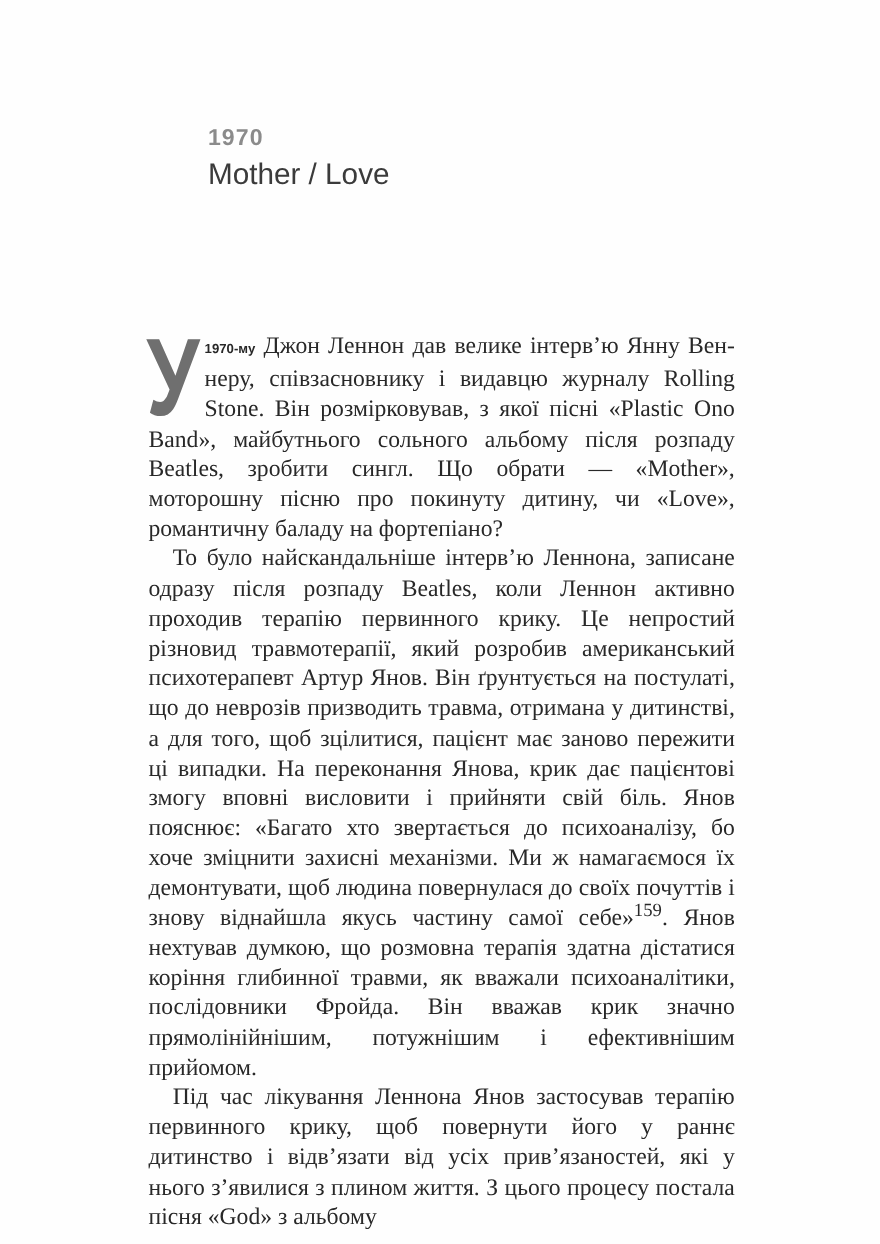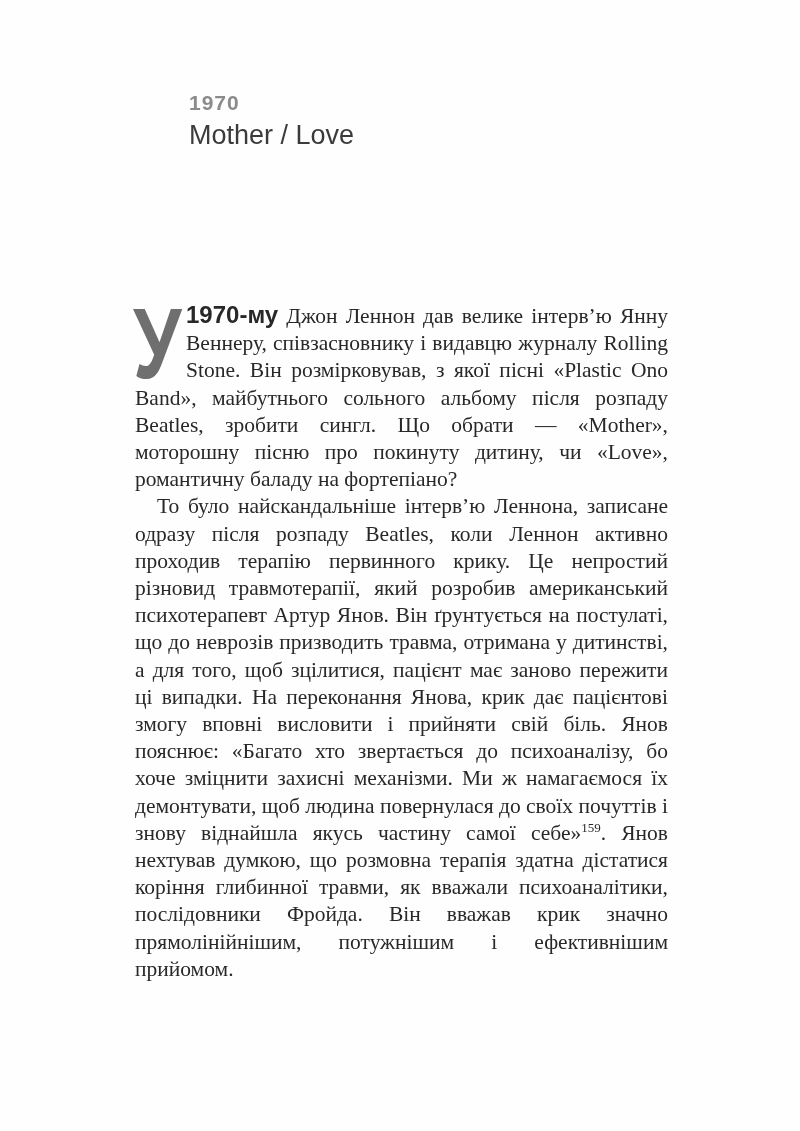--- a/index.html
+++ b/index.html
@@ -10,21 +10,21 @@
   .page {
     position: relative;
     width: 800px;
     height: 1131px;
     background: #fefefe;
     overflow: hidden;
   }
   .chapter-head {
     position: absolute;
     left: 189px;
-    top: 92px;
+    top: 115px;
     font-family: "Liberation Sans", sans-serif;
   }
   .chapter-year {
     font-size: 21px;
     font-weight: bold;
     color: #8b8b8b;
     letter-spacing: 1px;
     line-height: 1;
   }
   .chapter-title {
@@ -62,25 +62,25 @@
     font-weight: bold;
     font-size: 100px;
     line-height: 82px;
     color: #6f6f6f;
     transform: scaleX(0.78);
     transform-origin: 0 60%;
   }
   .lead-in {
     font-family: "Liberation Sans", sans-serif;
     font-weight: bold;
-    font-size: 24px;
+    font-size: 12px;
     color: #282828;
   }
   .footnote-ref {
-    font-size: 13px;
+    font-size: 17px;
     line-height: 0;
     vertical-align: super;
     margin-top: 20px;
   }
 </style>
 </head>
 <body>
 
 <div class="page">
 
@@ -92,16 +92,19 @@
   <div class="body-text">
 
     <p>
       <span class="dropcap">У</span><span class="lead-in">1970-му</span><span> Джон Леннон дав велике інтерв’ю Янну Вен­неру, співзасновнику і видавцю журналу Rolling Stone. Він розмірковував, з якої пісні «Plastic Ono Band», майбутнього сольного альбому після розпаду Beatles, зробити сингл. Що обрати — «Mother», моторошну пісню про покинуту дитину, чи «Love», романтичну баладу на фор­тепіано?</span>
     </p>
 
     <p>
       <span>То було найскандальніше інтерв’ю Леннона, записане од­разу після розпаду Beatles, коли Леннон активно проходив терапію первинного крику. Це непростий різновид травмо­терапії, який розробив американський психотерапевт Артур Янов. Він ґрунтується на постулаті, що до неврозів призво­дить травма, отримана у дитинстві, а для того, щоб зціли­тися, пацієнт має заново пережити ці випадки. На переко­нання Янова, крик дає пацієнтові змогу вповні висловити і прийняти свій біль. Янов пояснює: «Багато хто звертаєть­ся до психоаналізу, бо хоче зміцнити захисні механізми. Ми ж намагаємося їх демонтувати, щоб людина повернула­ся до своїх почуттів і знову віднайшла якусь частину самої себе»</span><sup class="footnote-ref">159</sup><span>. Янов нехтував думкою, що розмовна терапія здат­на дістатися коріння глибинної травми, як вважали психо­аналітики, послідовники Фройда. Він вважав крик значно прямолінійнішим, потужнішим і ефективнішим прийомом.</span>
     </p>
 
+    <p>
+      <span>Під час лікування Леннона Янов застосував терапію пер­винного крику, щоб повернути його у раннє дитинство і відв’язати від усіх прив’язаностей, які у нього з’явилися з пли­ном життя. З цього процесу постала пісня «God» з альбому</span>
+    </p>
 
   </div>
 
 </div>
 
 </body></html>

